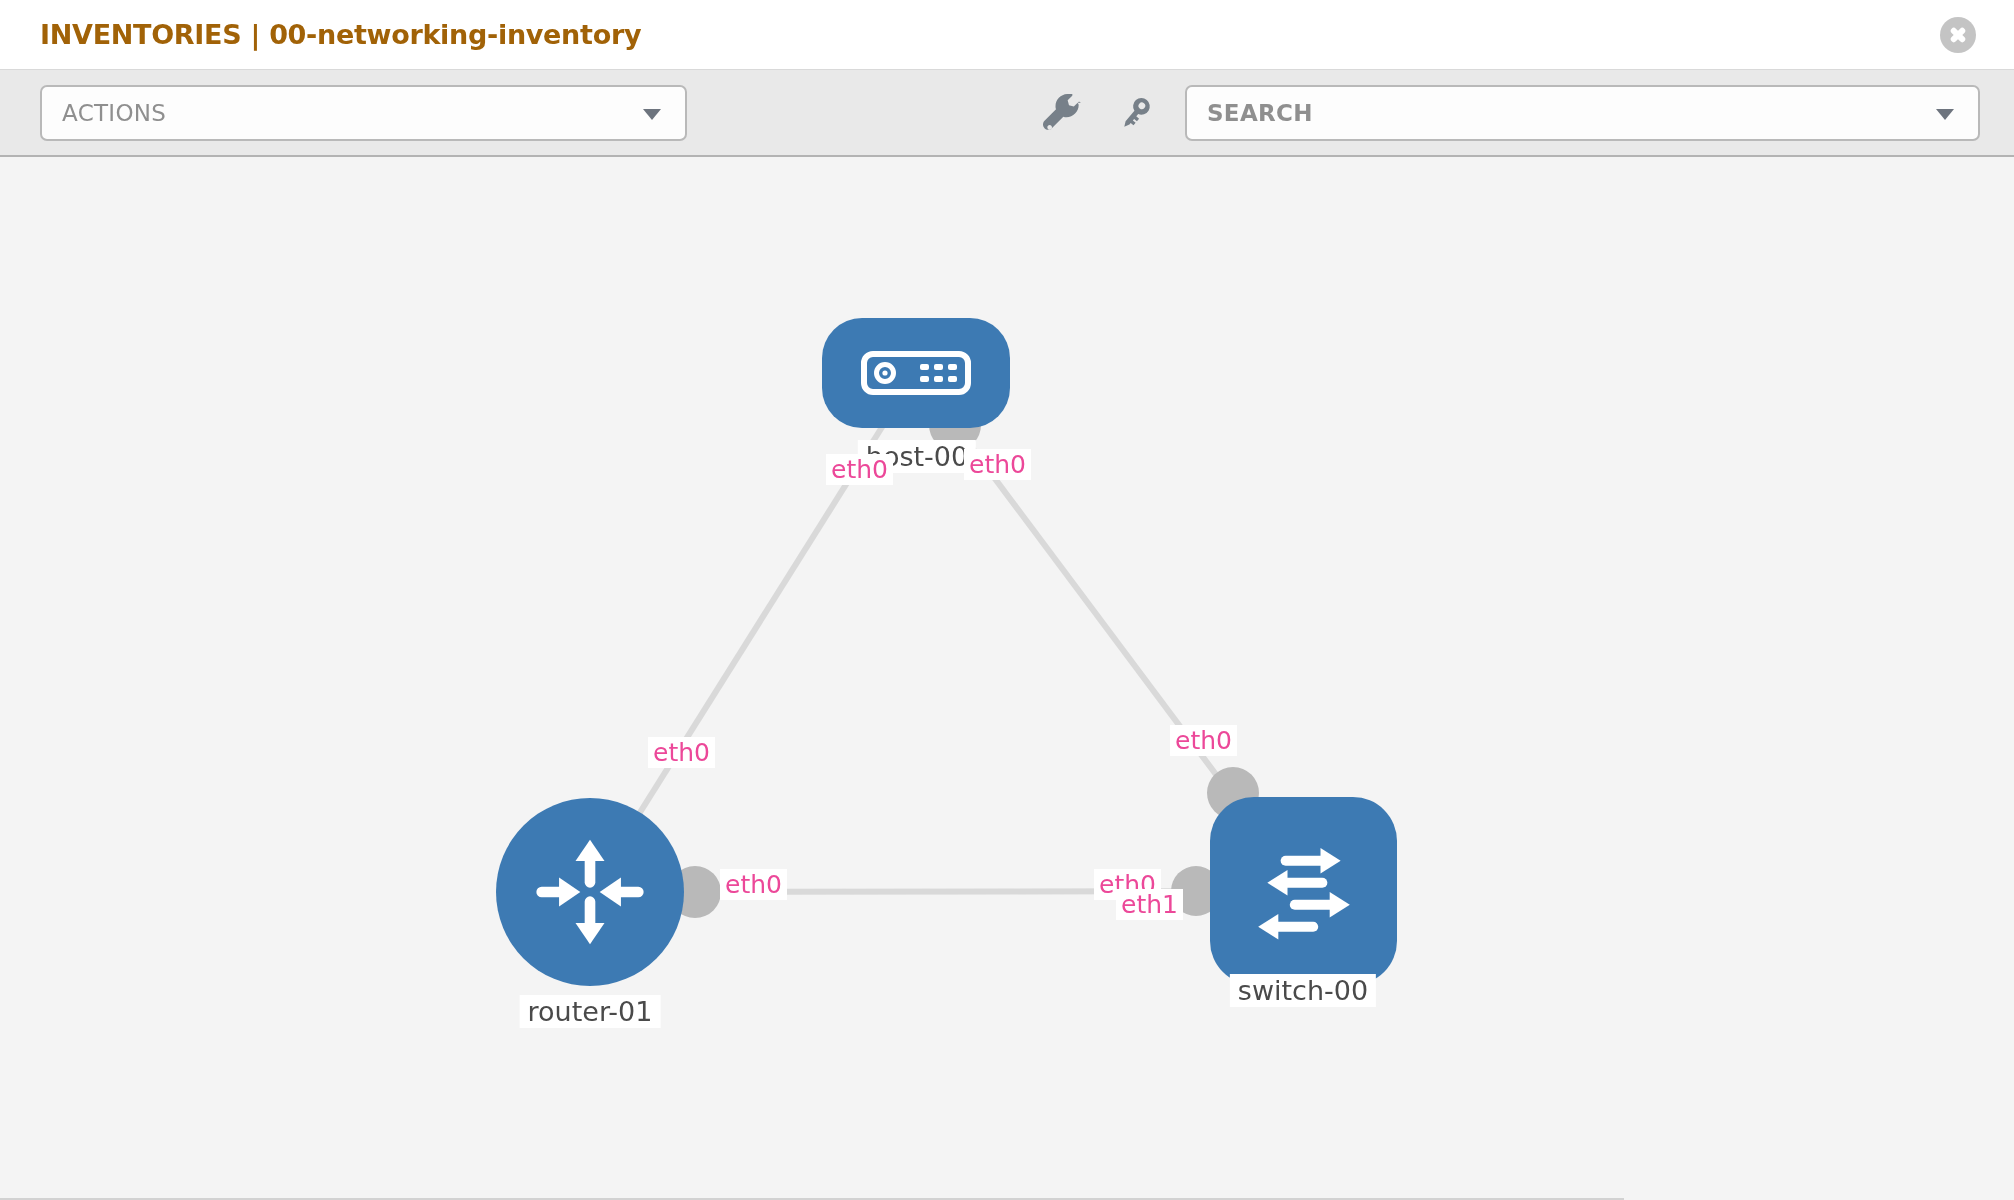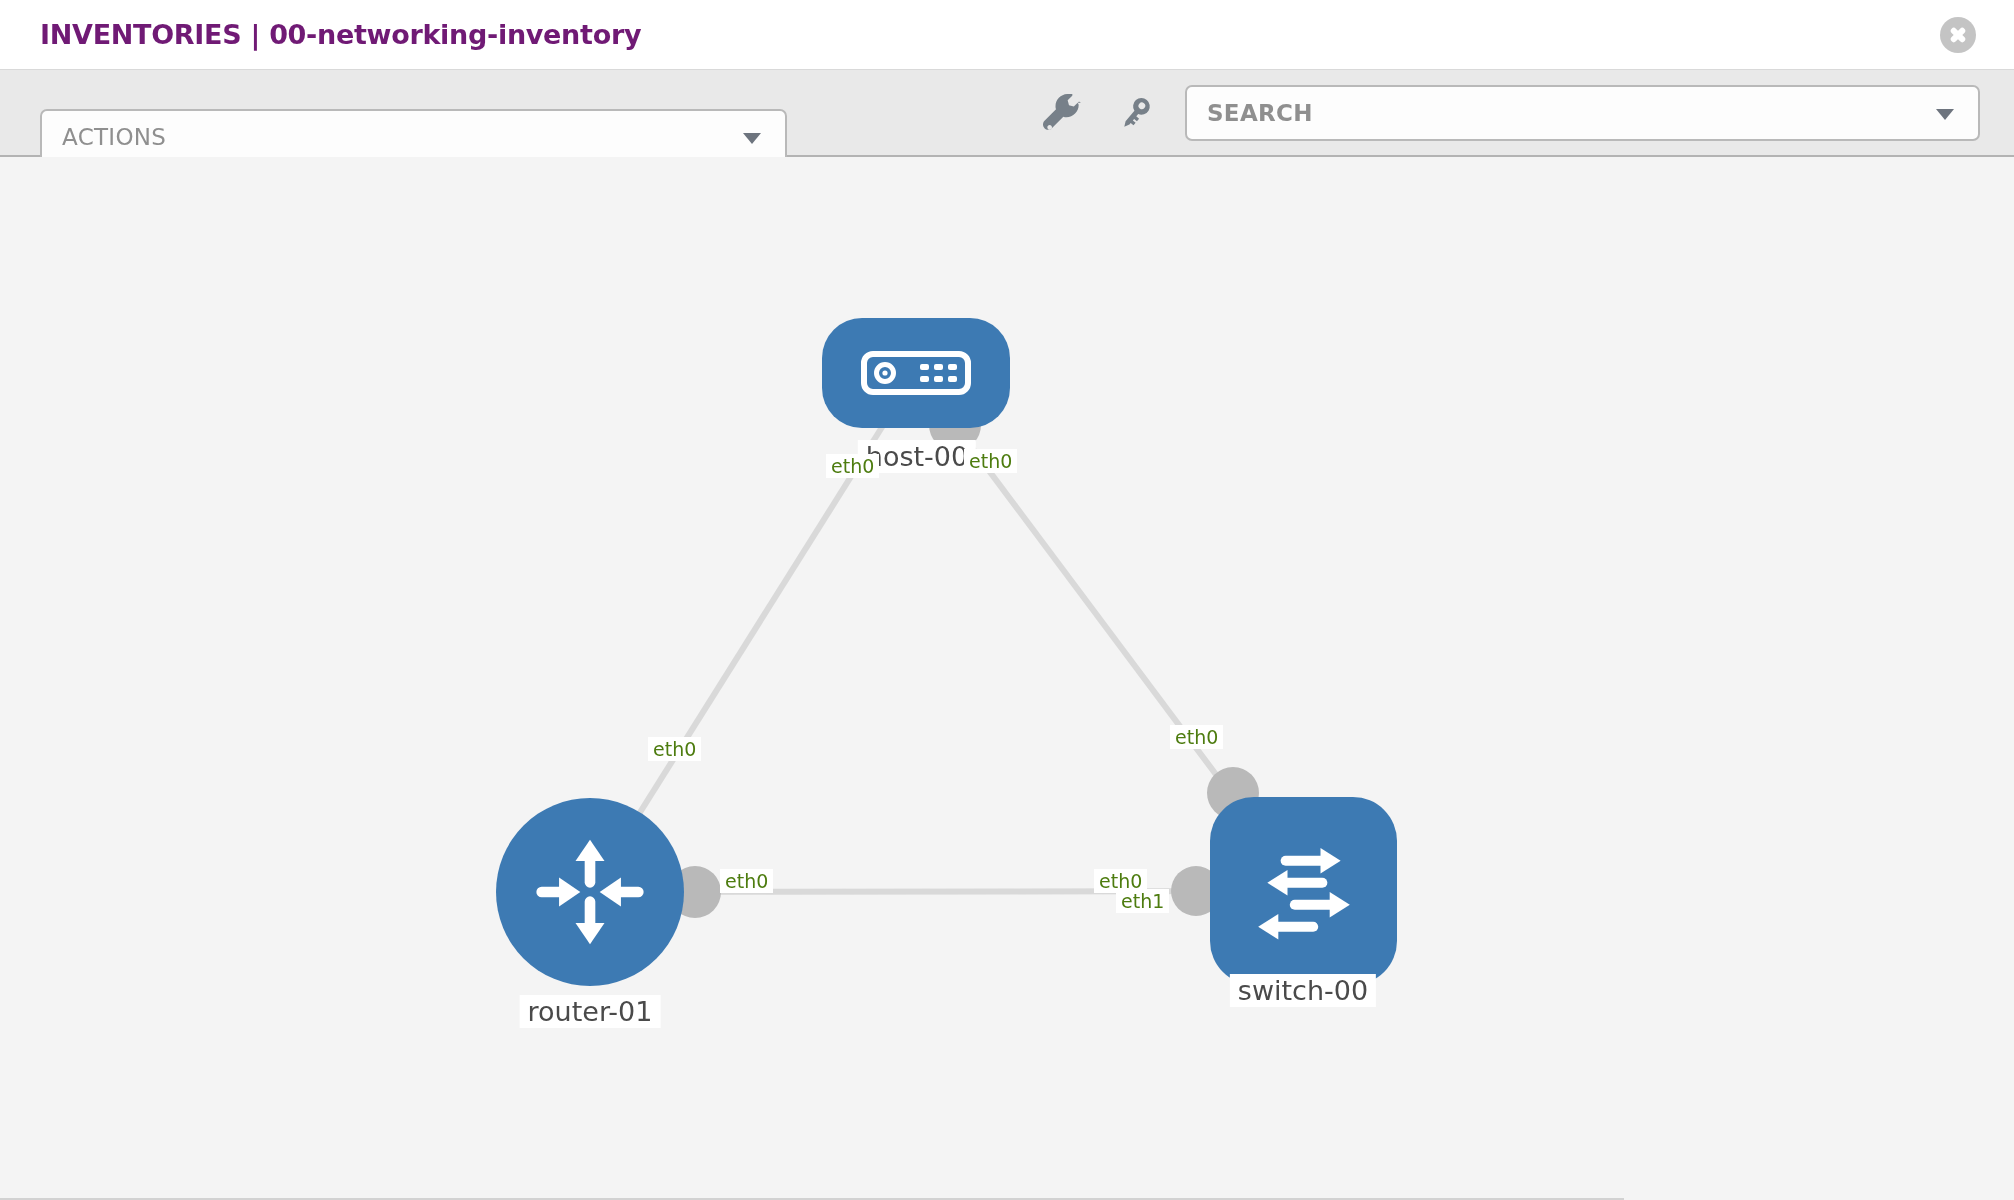--- a/index.html
+++ b/index.html
@@ -4,39 +4,39 @@
 <style>
   * { margin:0; padding:0; box-sizing:border-box; }
   html,body { width:2014px; height:1200px; overflow:hidden;
     font-family:"DejaVu Sans","Liberation Sans",sans-serif; background:#fff; }
   .app { position:relative; width:2014px; height:1200px; }
 
   
   .header { position:absolute; left:0; top:0; width:2014px; height:70px;
     background:#ffffff; border-bottom:1px solid #d9d9d9; }
   .title { position:absolute; left:40px; top:0; line-height:70px;
-    font-size:27px; font-weight:bold; color:#701a75; letter-spacing:-0.3px; }
+    font-size:27px; font-weight:bold; color:#a16207; letter-spacing:-0.3px; }
   .close-btn { position:absolute; left:1940px; top:17px; width:36px; height:36px;
     border-radius:50%; background:#c4c4c4; cursor:pointer; }
   .close-btn .bar { position:absolute; left:9px; top:15px; width:18px; height:6px;
     background:#fff; border-radius:3px; }
   .close-btn .bar.b1 { transform:rotate(45deg); }
   .close-btn .bar.b2 { transform:rotate(-45deg); }
 
   
   .toolbar { position:absolute; left:0; top:70px; width:2014px; height:87px;
     background:#e9e9e9; border-bottom:2px solid #b3b3b3; }
   .select-box { position:absolute; top:15px; height:56px; background:#fdfdfd;
     border:2px solid #b9b9b9; border-radius:7px; cursor:pointer; }
   .select-box .sel-label { position:absolute; left:20px; top:0; line-height:52px;
     font-size:23px; color:#8f8f8f; letter-spacing:0.3px; }
   .select-box .tri { position:absolute; right:24px; top:22px; width:0; height:0;
     border-left:9px solid transparent; border-right:9px solid transparent;
     border-top:11px solid #6d747e; }
-  .actions-select { left:40px; width:747px;margin-top:24px; }
+  .actions-select { left:40px; width:647px; }
   .search-select { left:1185px; width:795px;font-weight:bold; }
   .tool-icon { position:absolute; top:24px; width:40px; height:40px; cursor:pointer; }
   .tool-icon svg { width:40px; height:40px; fill:#778089; }
   .wrench { left:1043px; }
   .key { left:1115px; }
 
   
   .canvas { position:absolute; left:0; top:157px; width:2014px; height:1043px;
     background:#f4f4f4; }
   .canvas-bottom-line { position:absolute; left:0; bottom:0; width:1624px; height:2px;
@@ -49,22 +49,22 @@
   .node-host { left:822px; top:161px; width:188px; height:110px; border-radius:40px; }
   .node-router { left:496px; top:641px; width:188px; height:188px; border-radius:50%; }
   .node-switch { left:1210px; top:640px; width:187px; height:188px; border-radius:44px; }
 
   .node-label { position:absolute; z-index:3; background:#ffffff; color:#4a4a4a;
     font-size:27px; padding:1px 8px; white-space:nowrap; transform:translateX(-50%); }
   .lbl-host { left:917px; top:283px; }
   .lbl-router { left:590px; top:838px; }
   .lbl-switch { left:1303px; top:799px;margin-top:18px; }
 
-  .if-label { position:absolute; z-index:3; background:#ffffff; color:#4d7c0f;
-    font-size:19px; padding:1px 5px; white-space:nowrap; }
+  .if-label { position:absolute; z-index:3; background:#ffffff; color:#ec4899;
+    font-size:25px; padding:1px 5px; white-space:nowrap; }
   .if-host-left { left:826px; top:297px; }
   .if-host-right { left:964px; top:292px; }
   .if-diag-router { left:648px; top:580px; }
   .if-horiz-router { left:720px; top:712px; }
   .if-overlap-back { left:1094px; top:712px; z-index:3; }
   .if-overlap-front { left:1116px; top:732px; z-index:4; }
   .if-diag-switch { left:1170px; top:568px; }
 
   
   .zoom-panel { position:absolute; left:1622px; top:925px; width:392px; height:118px;

